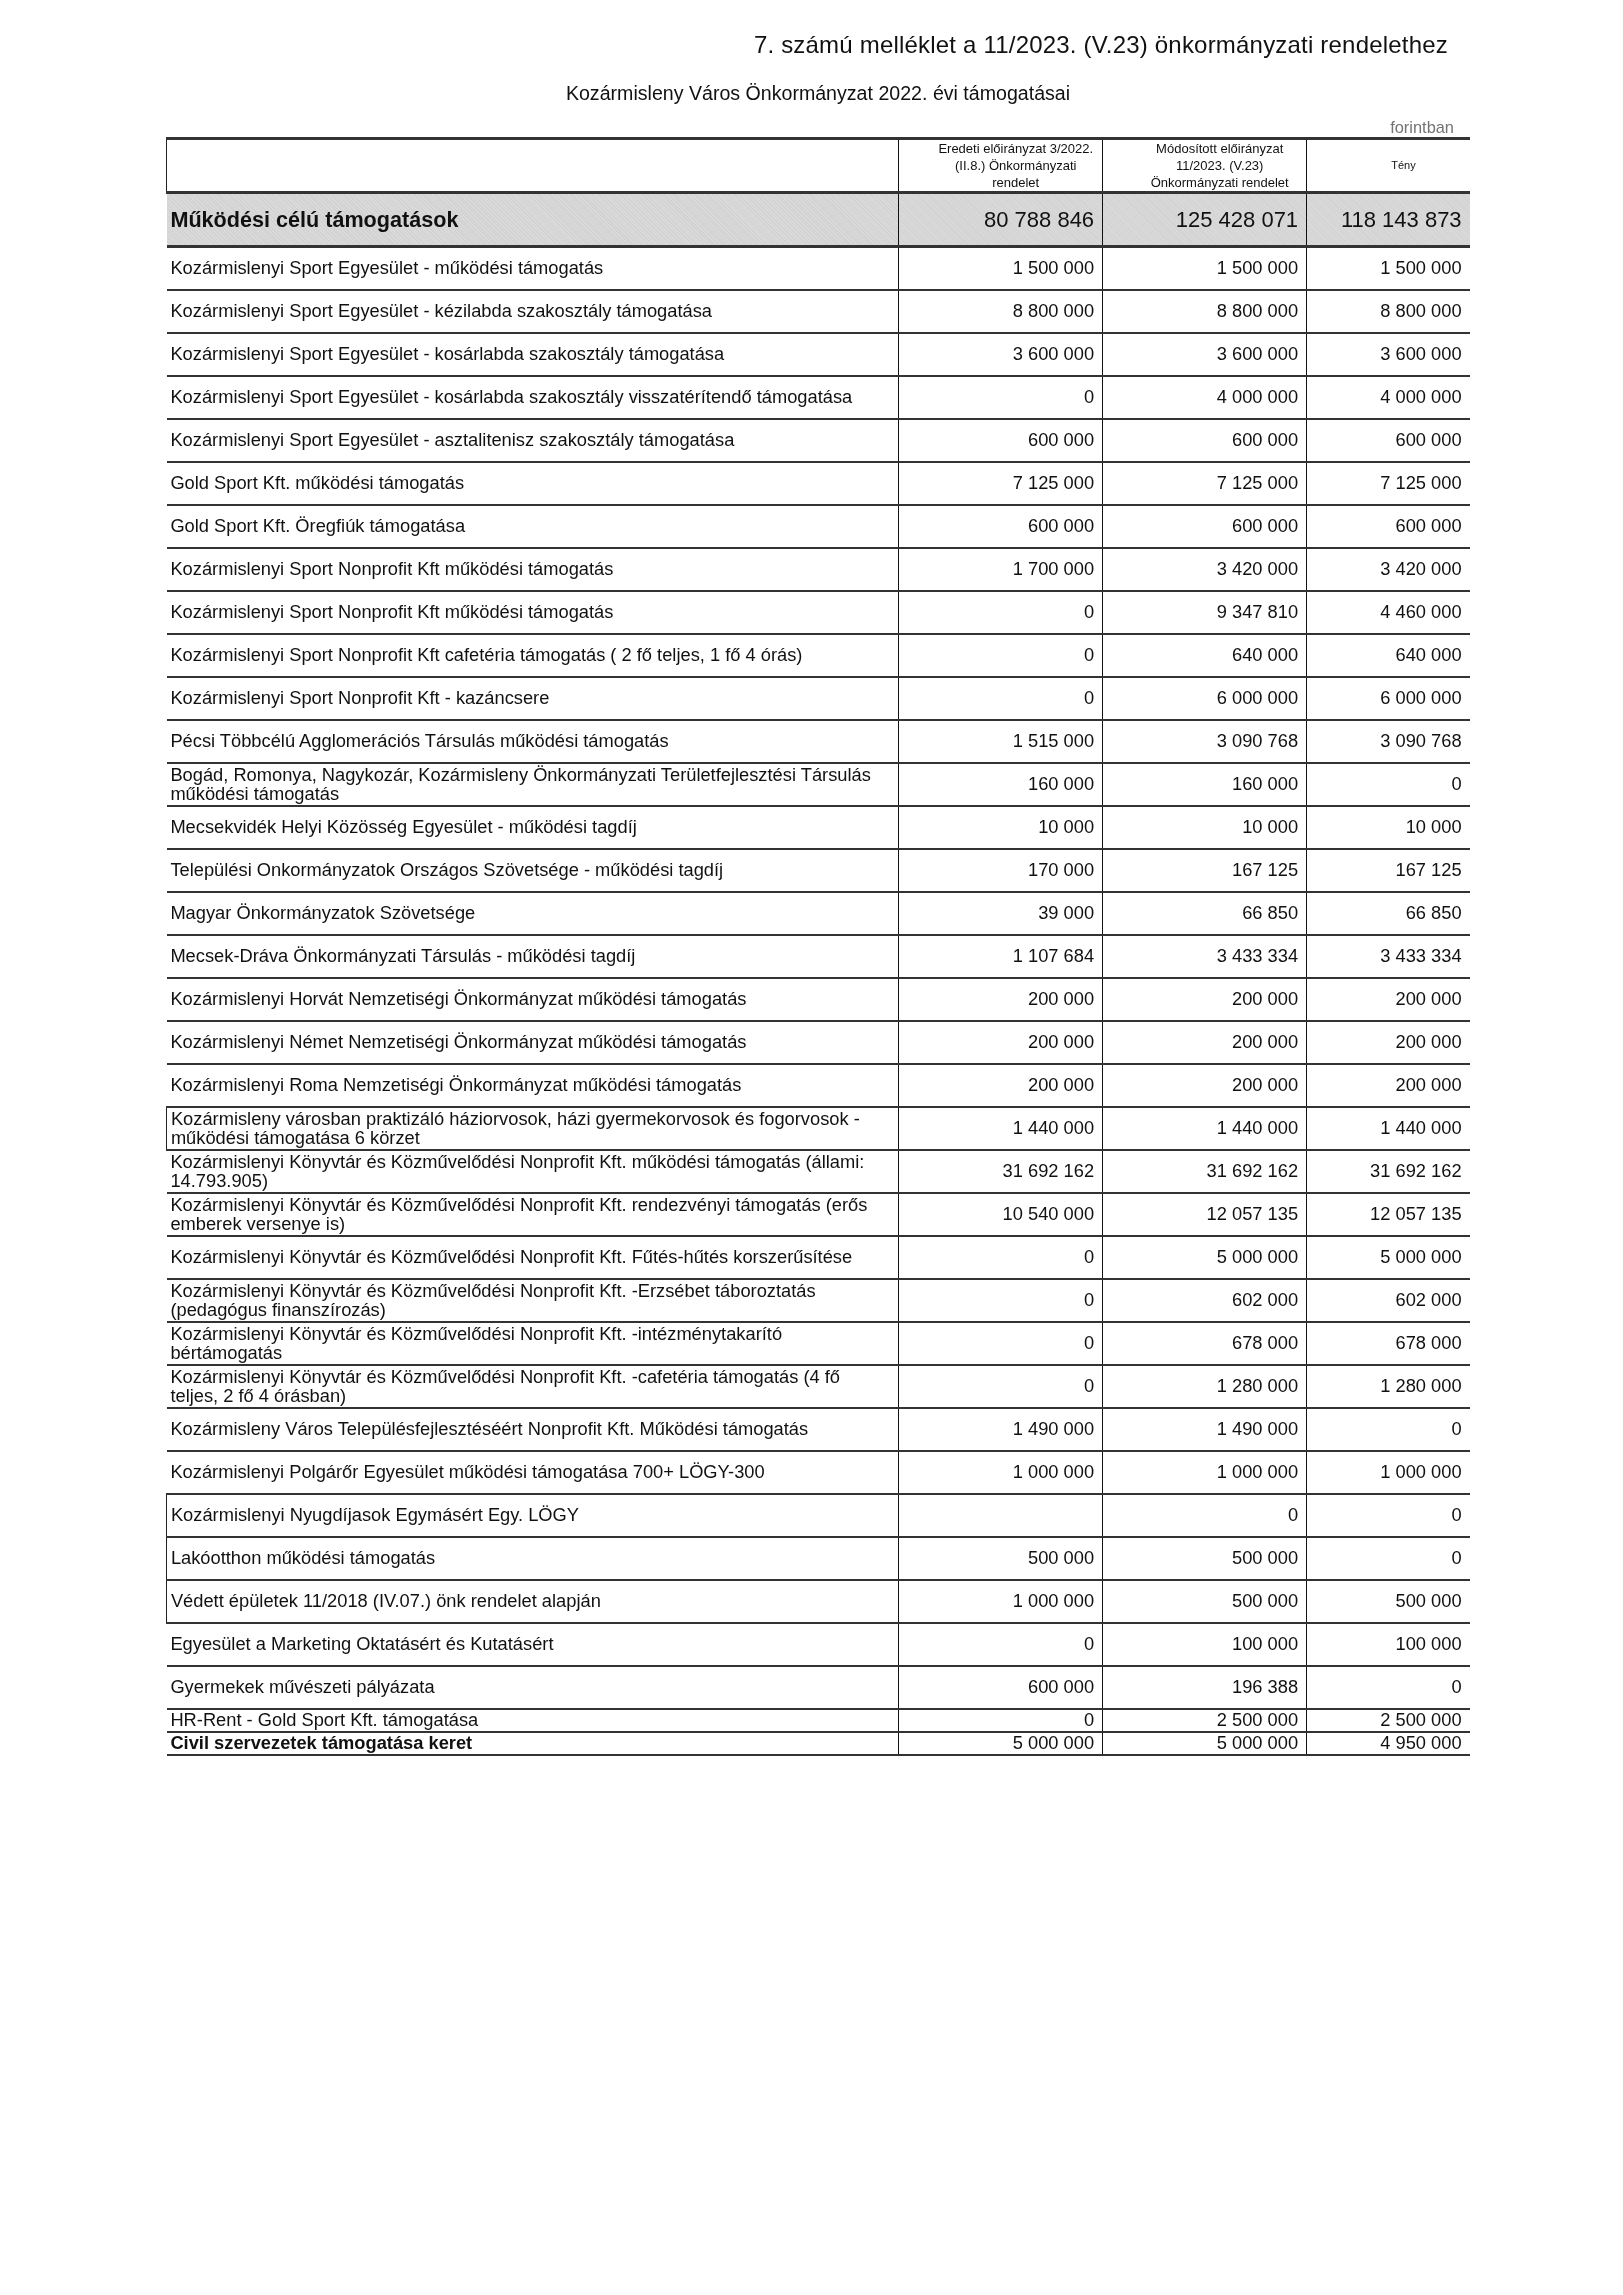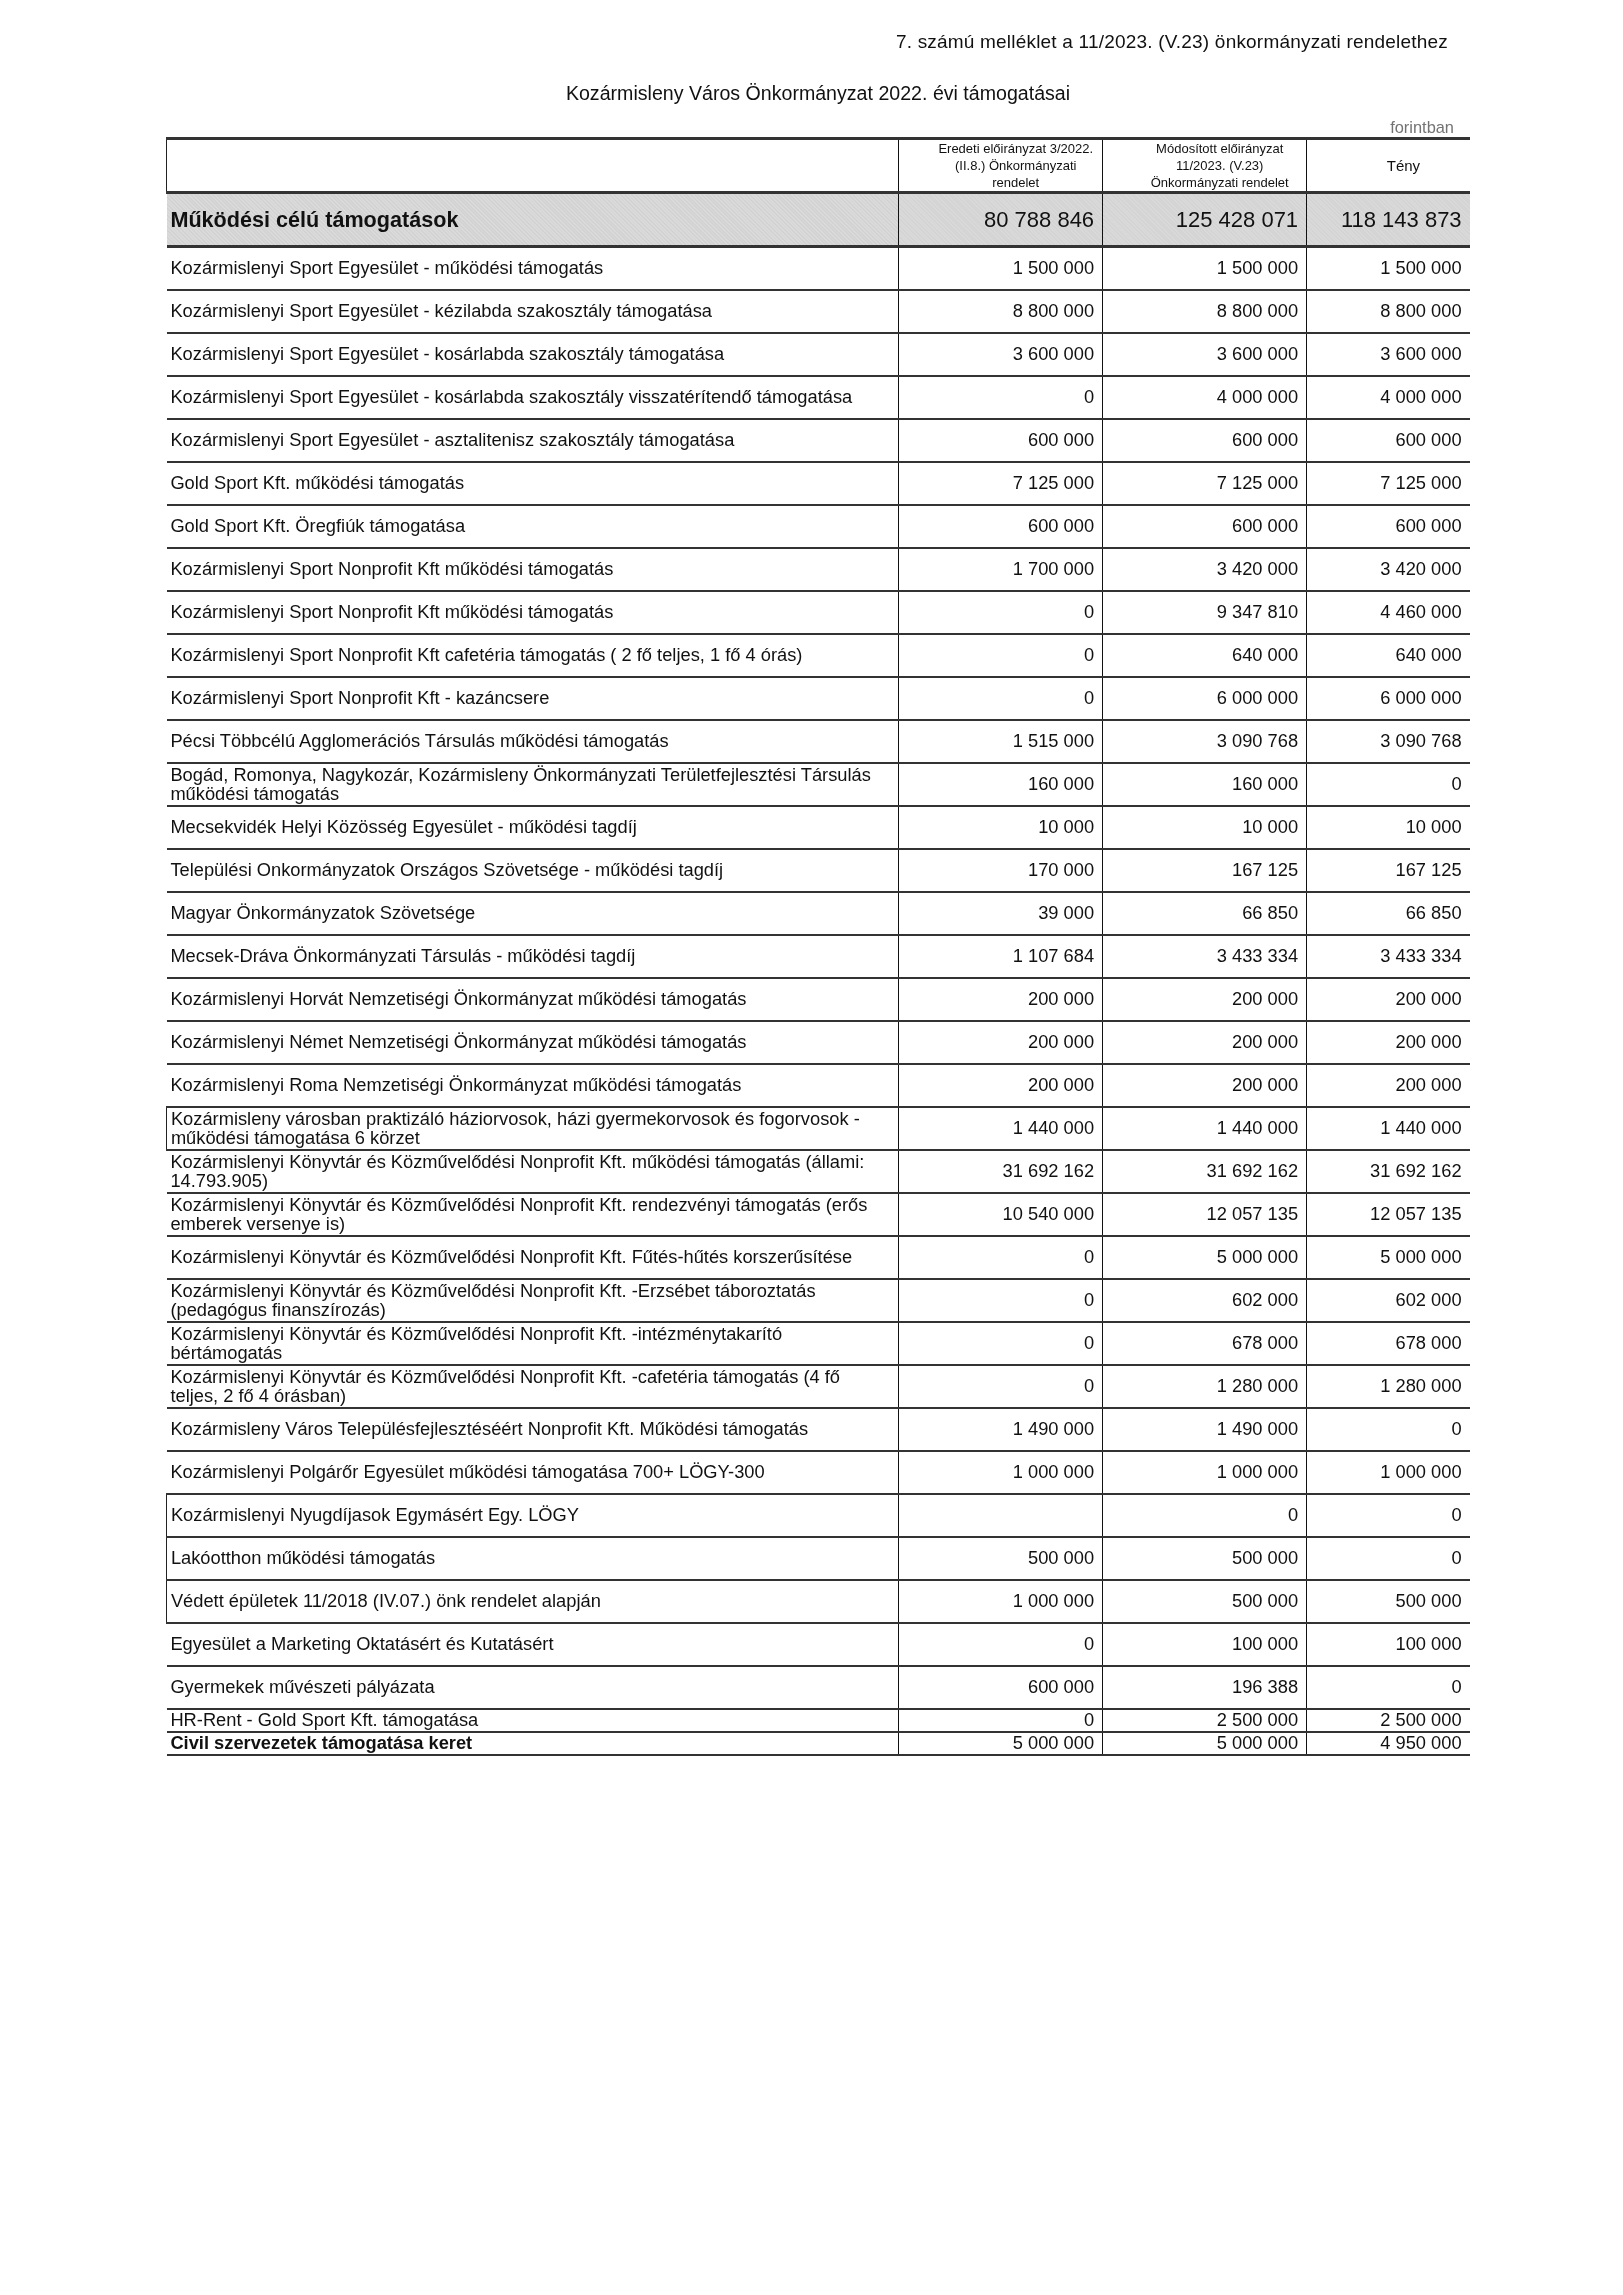--- a/index.html
+++ b/index.html
@@ -1,27 +1,27 @@
 <!DOCTYPE html>
 <html style="font-size:10.5px"><head>
 <meta charset="utf-8">
 <style>
   html, body { margin: 0; padding: 0; background: #ffffff; }
   body { width: 1623px; height: 2295px; position: relative; overflow: hidden;
          font-family: "Liberation Sans", sans-serif; color: #111; }
-  .annex { position: absolute; right: 175px; top: 31px; font-size: 19px; letter-spacing: 0.2px; }
+  .annex { position: absolute; right: 175px; top: 31px; font-size: 24px; letter-spacing: 0.2px; }
   .title { position: absolute; left: 0; width: 1623px; top: 82px; text-align: center; font-size: 19.6px; padding-left: 6.5px; }
   .unit { position: absolute; right: 169px; top: 118px; font-size: 16.4px; color: #737373; }
   table { position: absolute; left: 166px; top: 137px; width: 1302px; border-collapse: collapse; table-layout: fixed; }
   col.c0 { width: 732px; } col.c1 { width: 204px; } col.c2 { width: 204px; } col.c3 { width: 163px; }
   td, th { padding: 0 7.9px; font-weight: normal; font-size: 18.3px; vertical-align: middle; }
   thead th { height: 51px; border-top: 3.3px solid #333; border-bottom: 3.3px solid #333; font-size: 13px; text-align: center; line-height: 17px; padding: 0 2.6px; }
   thead th + th { border-left: 1.3px solid #111; padding-left: 33px; }
   thead th:first-child { border-left: 1.3px solid #222; }
-  thead th.teny { font-size: 15px; }
+  thead th.teny { font-size: 11px; }
   tr.total td { height: 51px; background: #dcdcdc; background-image: repeating-linear-gradient(45deg, rgba(0,0,0,0.05) 0 1.3px, transparent 1.3px 2.6px); font-size: 21.6px; border-bottom: 3.3px solid #333; margin-left: 36px; }
   tr.total td.label { font-weight: bold; }
   tr.total td.num { font-size: 22px; }
   tr.total td + td { border-left: 1.3px solid #111; }
   tbody tr.row td { height: 41px; border-bottom: 2.6px solid #333; line-height: 18.3px; }
   tbody tr.row td + td { border-left: 1.3px solid #111; }
   tbody tr.row.short td { height: 21px; }
   tbody tr.row.boxed td.label { border-left: 1.3px solid #222; }
   td.num { text-align: right; padding-right: 7.9px; }
   td.label { text-align: left; padding-left: 3.9px; }

